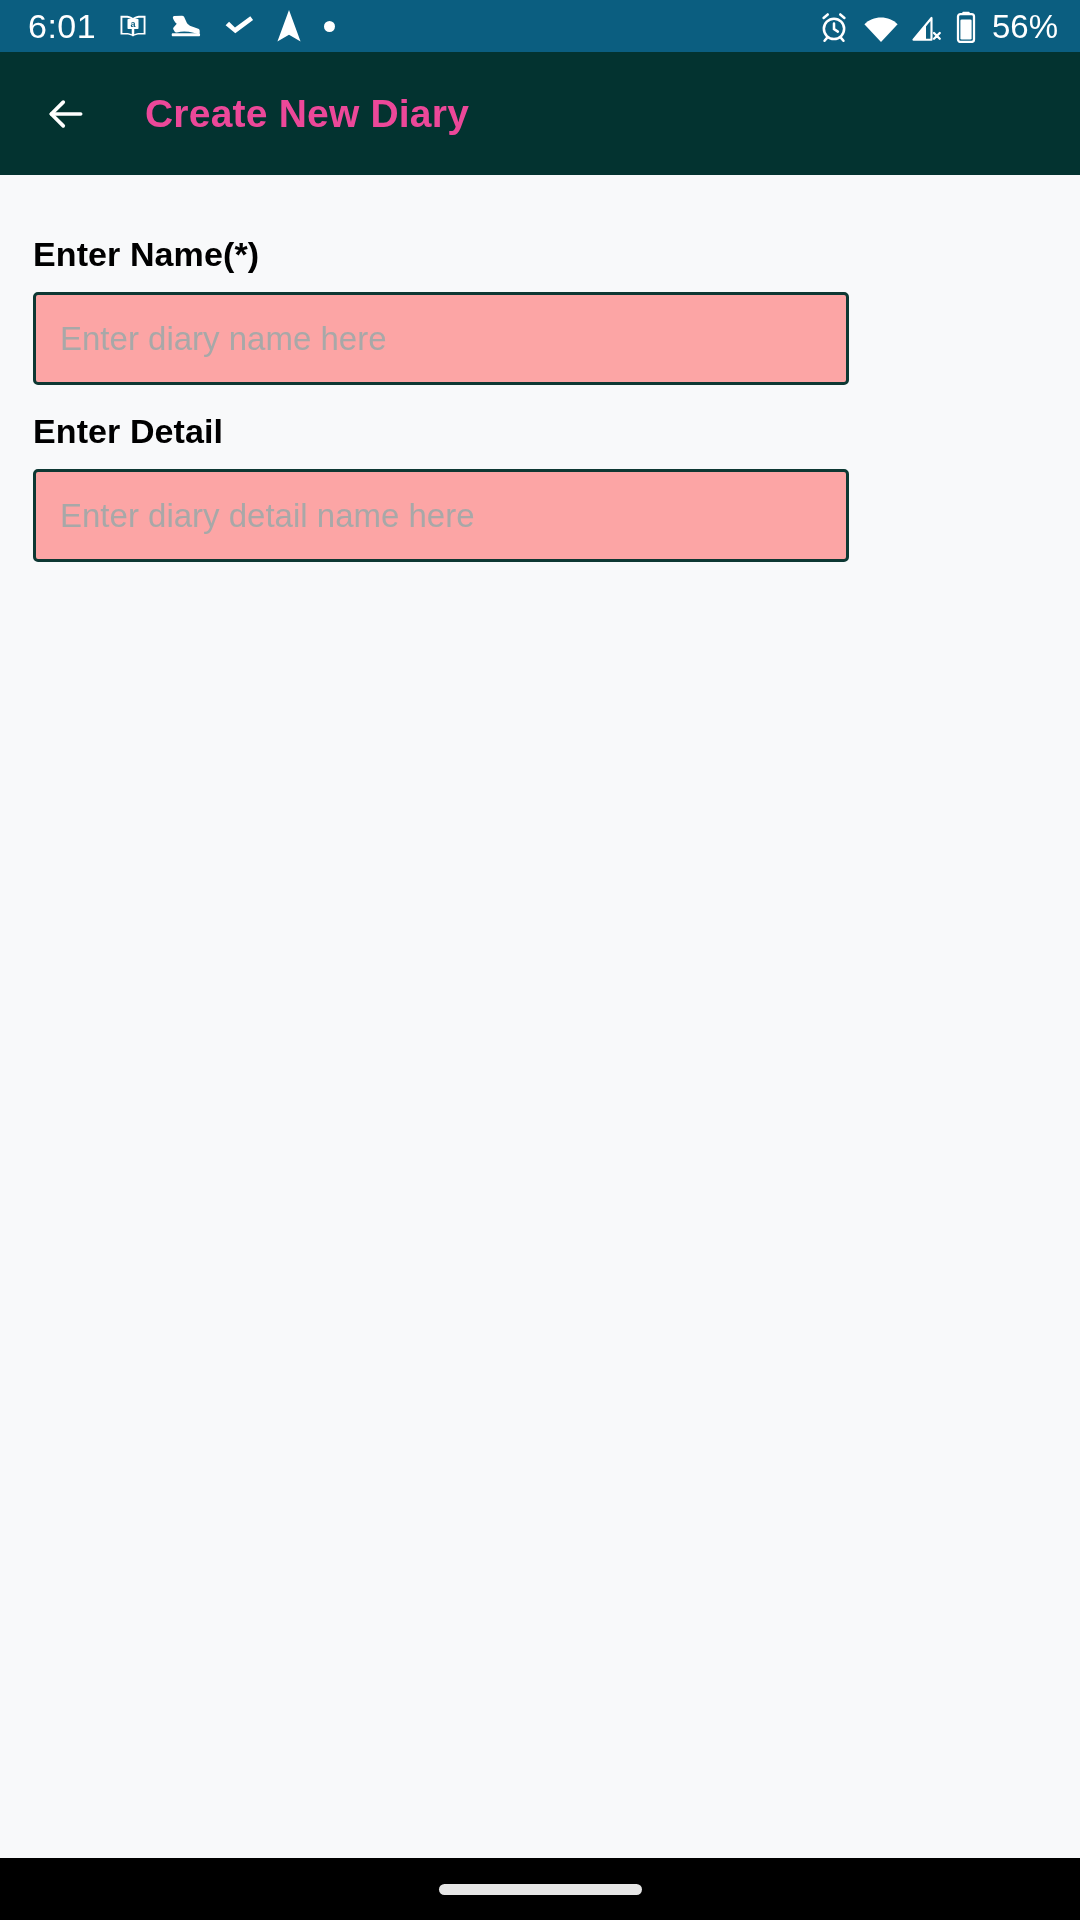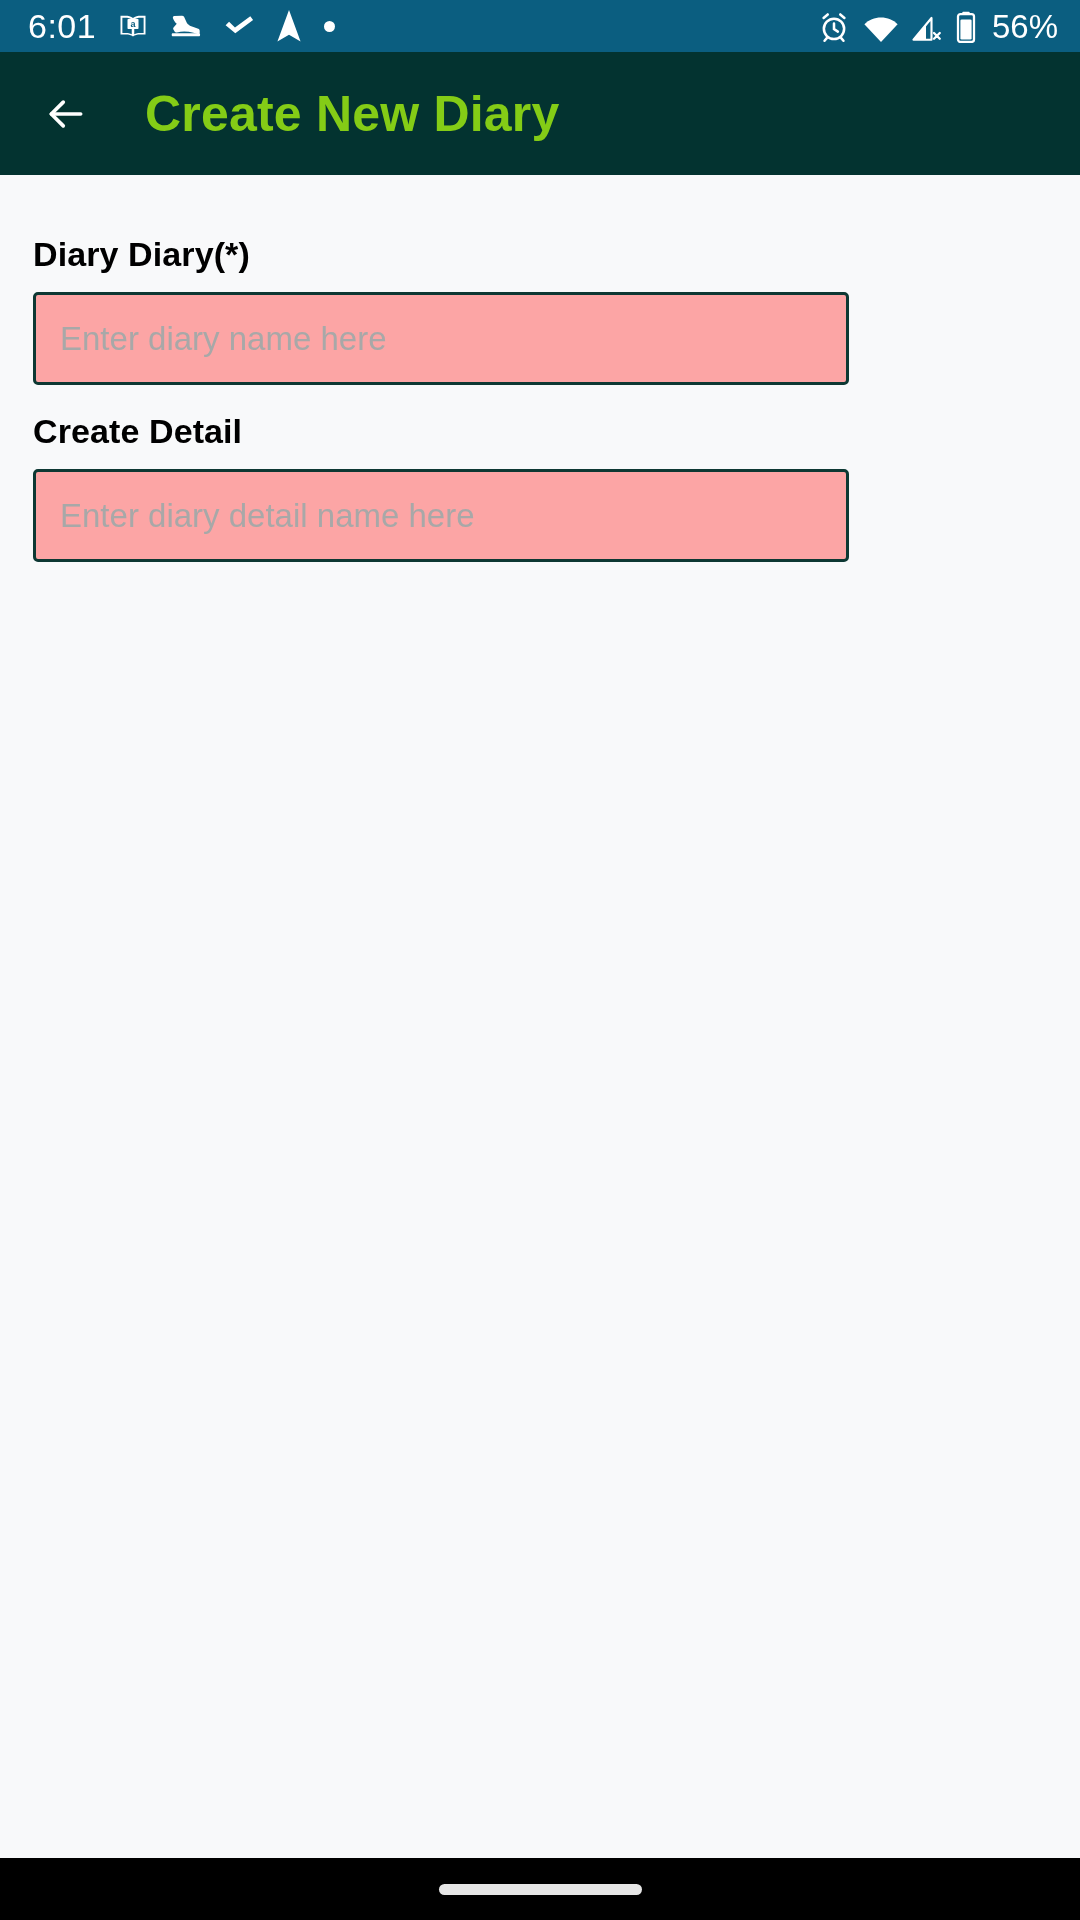--- a/index.html
+++ b/index.html
@@ -80,22 +80,22 @@
   }
   .back-btn {
     width:56px;
     height:56px;
     display:flex;
     align-items:center;
     justify-content:center;
     cursor:pointer;
   }
   .app-title {
-    color:#84cc16;
-    font-size:50px;
+    color:#ec4899;
+    font-size:39px;
     font-weight:bold;
     margin-left:51px;
     letter-spacing:0.2px;
     white-space:nowrap;
   }
 
   
   .content {
     flex:1 1 auto;
     background:#f8f9fa;
@@ -246,25 +246,25 @@
       <svg width="44" height="44" viewBox="0 0 24 24" fill="none" stroke="#ffffff" stroke-width="2" stroke-linecap="round" stroke-linejoin="round">
         <path d="M20 12H4"></path>
         <path d="M10.5 5.5L4 12l6.5 6.5"></path>
       </svg>
     </div>
     <div class="app-title">Create New Diary</div>
   </div>
 
   <div class="content">
 
-    <div class="field-label label-name">Diary Diary(*)</div>
+    <div class="field-label label-name">Enter Name(*)</div>
 
     <input class="text-input" type="text" placeholder="Enter diary name here" style="">
 
-    <div class="field-label label-detail">Create Detail</div>
+    <div class="field-label label-detail">Enter Detail</div>
 
     <input class="text-input" type="text" placeholder="Enter diary detail name here" style="">
 
   </div>
 
   <div class="nav-bar">
     <div class="gesture-pill"></div>
   </div>
 
 </div>

